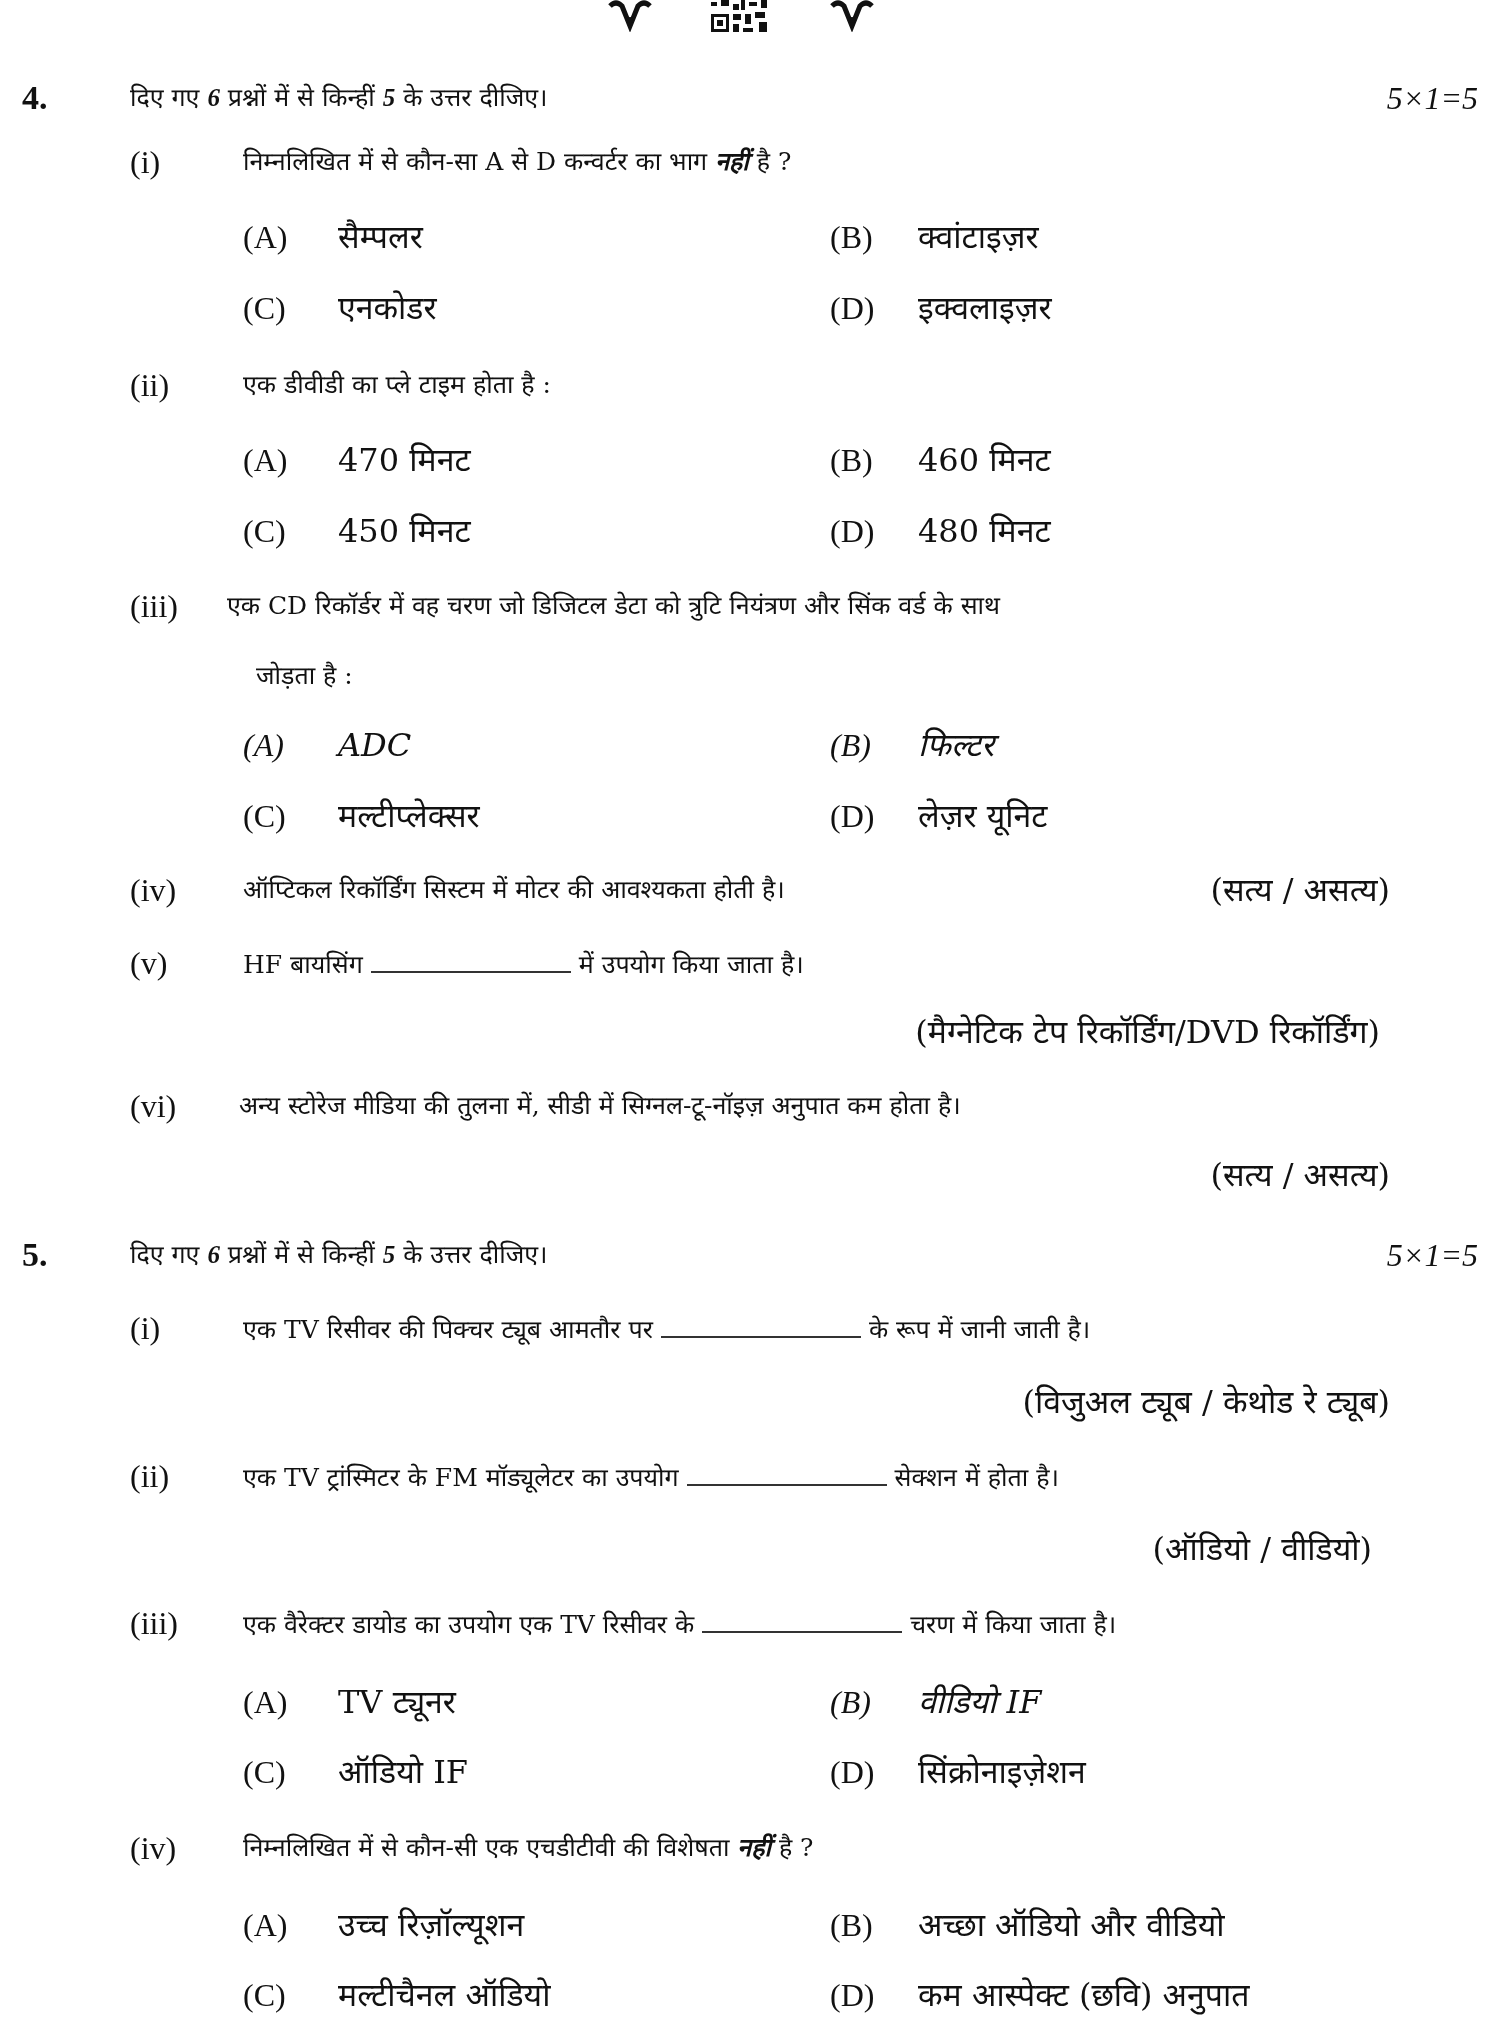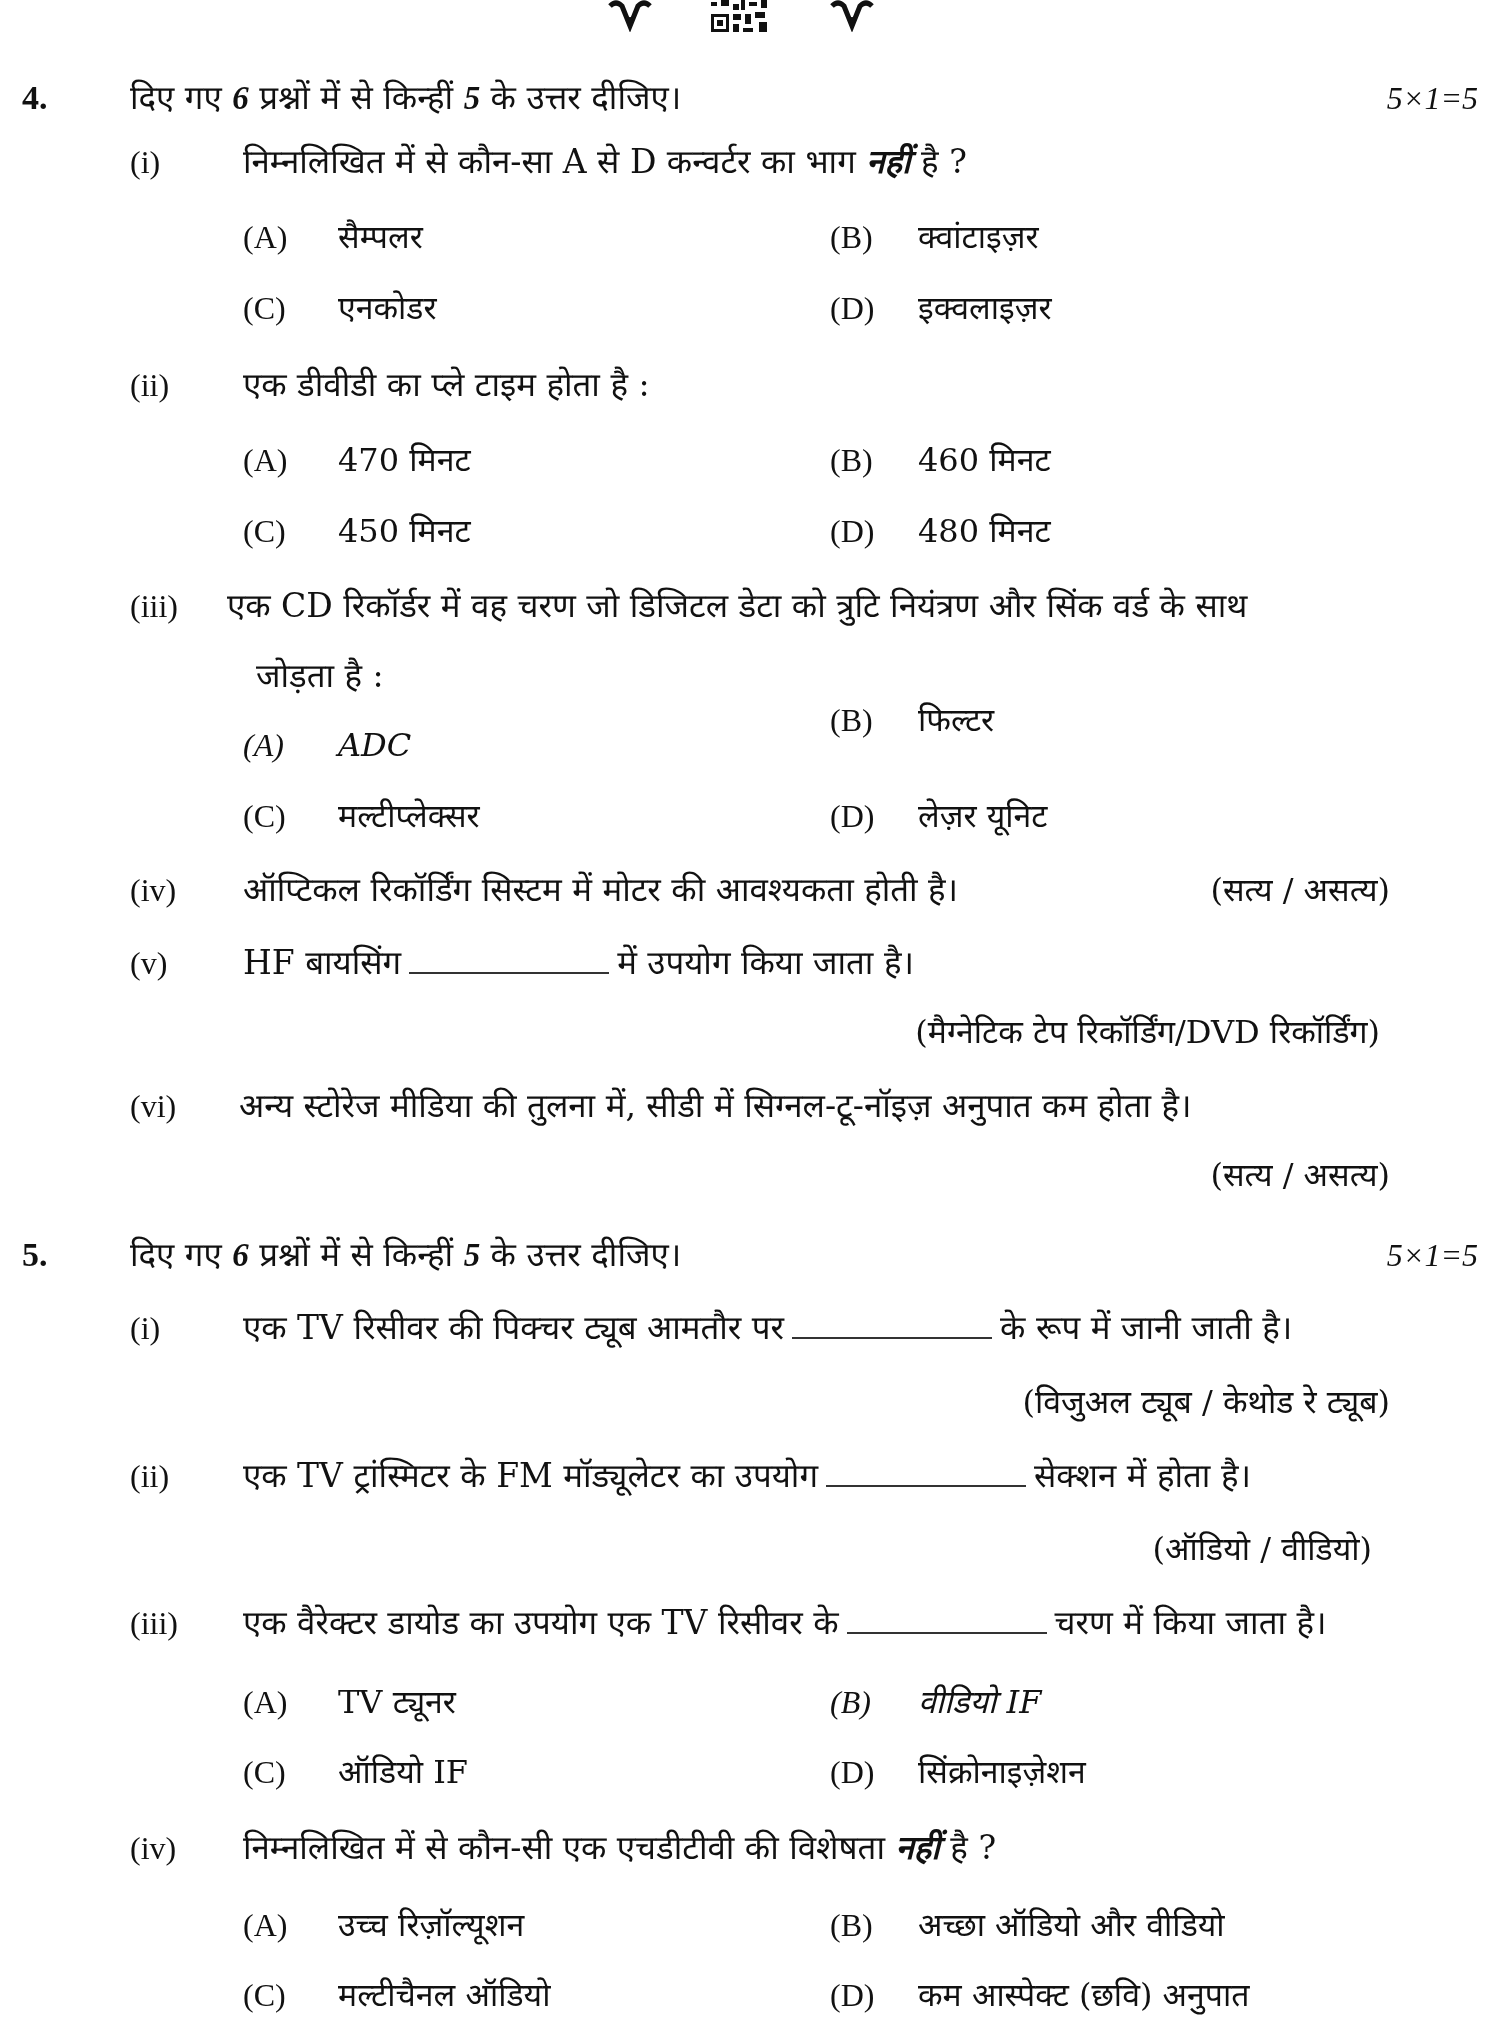--- a/index.html
+++ b/index.html
@@ -11,22 +11,22 @@
       width: 1505px;
       height: 2034px;
       position: relative;
       overflow: hidden;
       font-family: "DejaVu Serif", "Liberation Serif", serif;
       color: #111111;
     }
     .line {
       position: absolute;
       white-space: nowrap;
-      font-size: 33px;
-      line-height: 44px;
+      font-size: 25px;
+      line-height: 36px;
       transform: translateY(-50%);
     }
     .qnum {
       position: absolute;
       font-family: "Liberation Serif", serif;
       font-weight: bold;
       font-size: 34px;
       line-height: 40px;
       transform: translateY(-50%);
     }
@@ -153,21 +153,21 @@
   <span class="line" style="left:243px; top:385px;">एक डीवीडी का प्ले टाइम होता है :</span>
   <div class="opt" style="left:243px; top:460px;"><span class="lbl">(A)</span><span>470 मिनट</span></div>
   <div class="opt" style="left:830px; top:460px;"><span class="lbl" style="width:88px">(B)</span><span>460 मिनट</span></div>
   <div class="opt" style="left:243px; top:531px;"><span class="lbl">(C)</span><span>450 मिनट</span></div>
   <div class="opt" style="left:830px; top:531px;"><span class="lbl" style="width:88px">(D)</span><span>480 मिनट</span></div>
 
   <span class="sub" style="left:130px; top:606px;">(iii)</span>
   <span class="line" style="left:227px; top:606px;">एक CD रिकॉर्डर में वह चरण जो डिजिटल डेटा को त्रुटि नियंत्रण और सिंक वर्ड के साथ</span>
   <span class="line" style="left:256px; top:668px;margin-top:8px;">जोड़ता है :</span>
   <div class="opt" style="left:243px; top:745px;font-style:italic;"><span class="lbl">(A)</span><span>ADC</span></div>
-  <div class="opt" style="left:830px; top:720px;"><span class="lbl" style="width:88px">(B)</span><span>फिल्टर</span></div>
+  <div class="opt" style="left:830px; top:745px;font-style:italic;"><span class="lbl" style="width:88px">(B)</span><span>फिल्टर</span></div>
   <div class="opt" style="left:243px; top:816px;"><span class="lbl">(C)</span><span>मल्टीप्लेक्सर</span></div>
   <div class="opt" style="left:830px; top:816px;"><span class="lbl" style="width:88px">(D)</span><span>लेज़र यूनिट</span></div>
 
   <span class="sub" style="left:130px; top:890px;">(iv)</span>
   <span class="line" style="left:243px; top:890px;">ऑप्टिकल रिकॉर्डिंग सिस्टम में मोटर की आवश्यकता होती है।</span>
   <span class="hint" style="right:115px; top:890px;">(सत्य / असत्य)</span>
 
   <span class="sub" style="left:130px; top:963px;">(v)</span>
   <span class="line" style="left:243px; top:963px;">
     <span>HF बायसिंग</span><span class="blank"></span><span>में उपयोग किया जाता है।</span>

